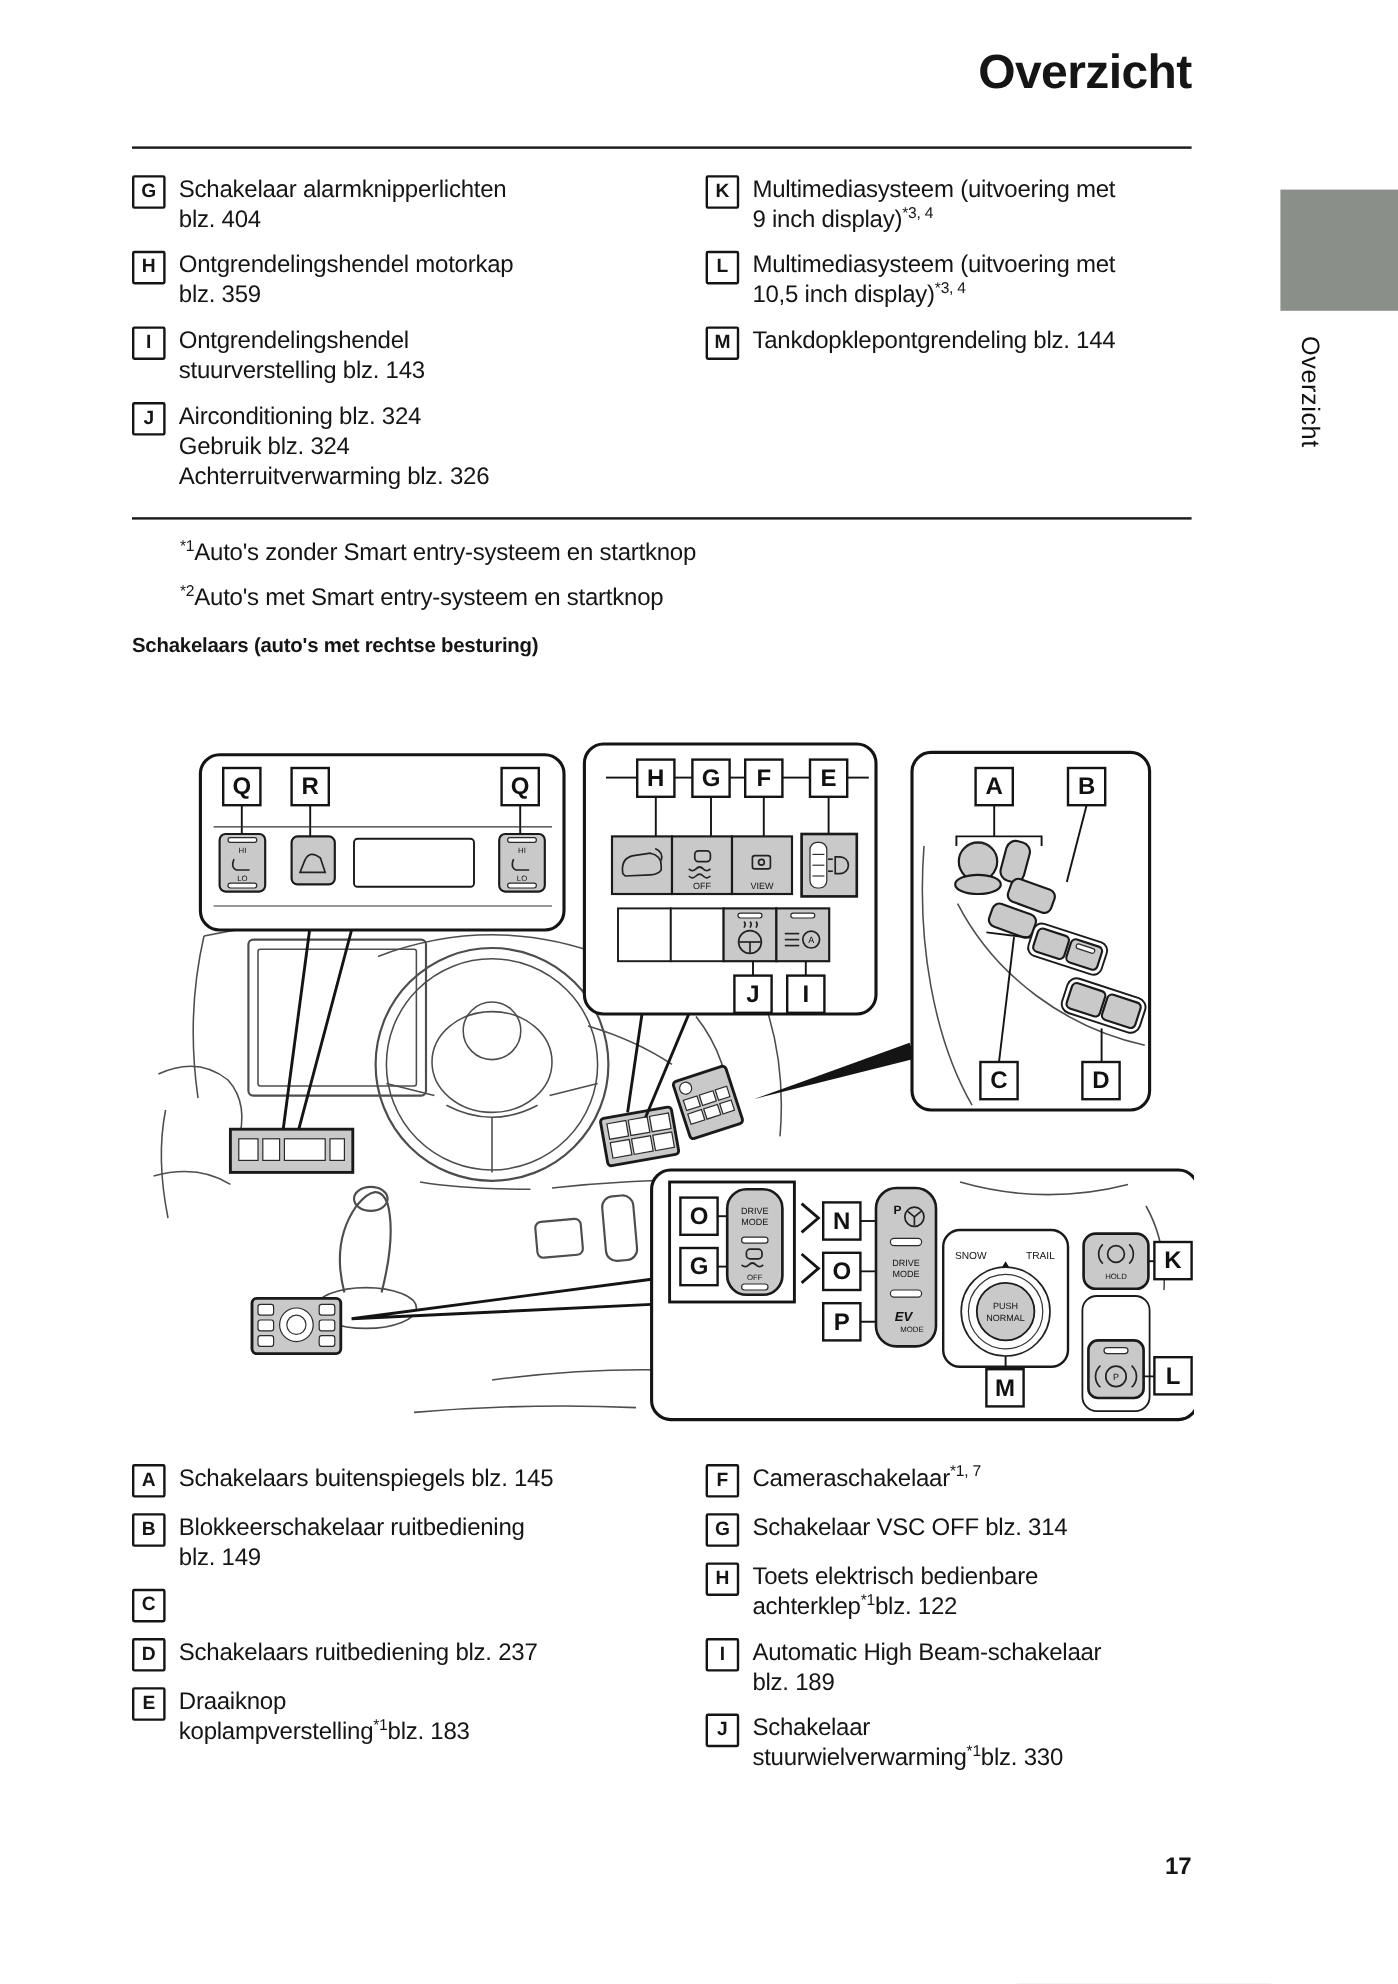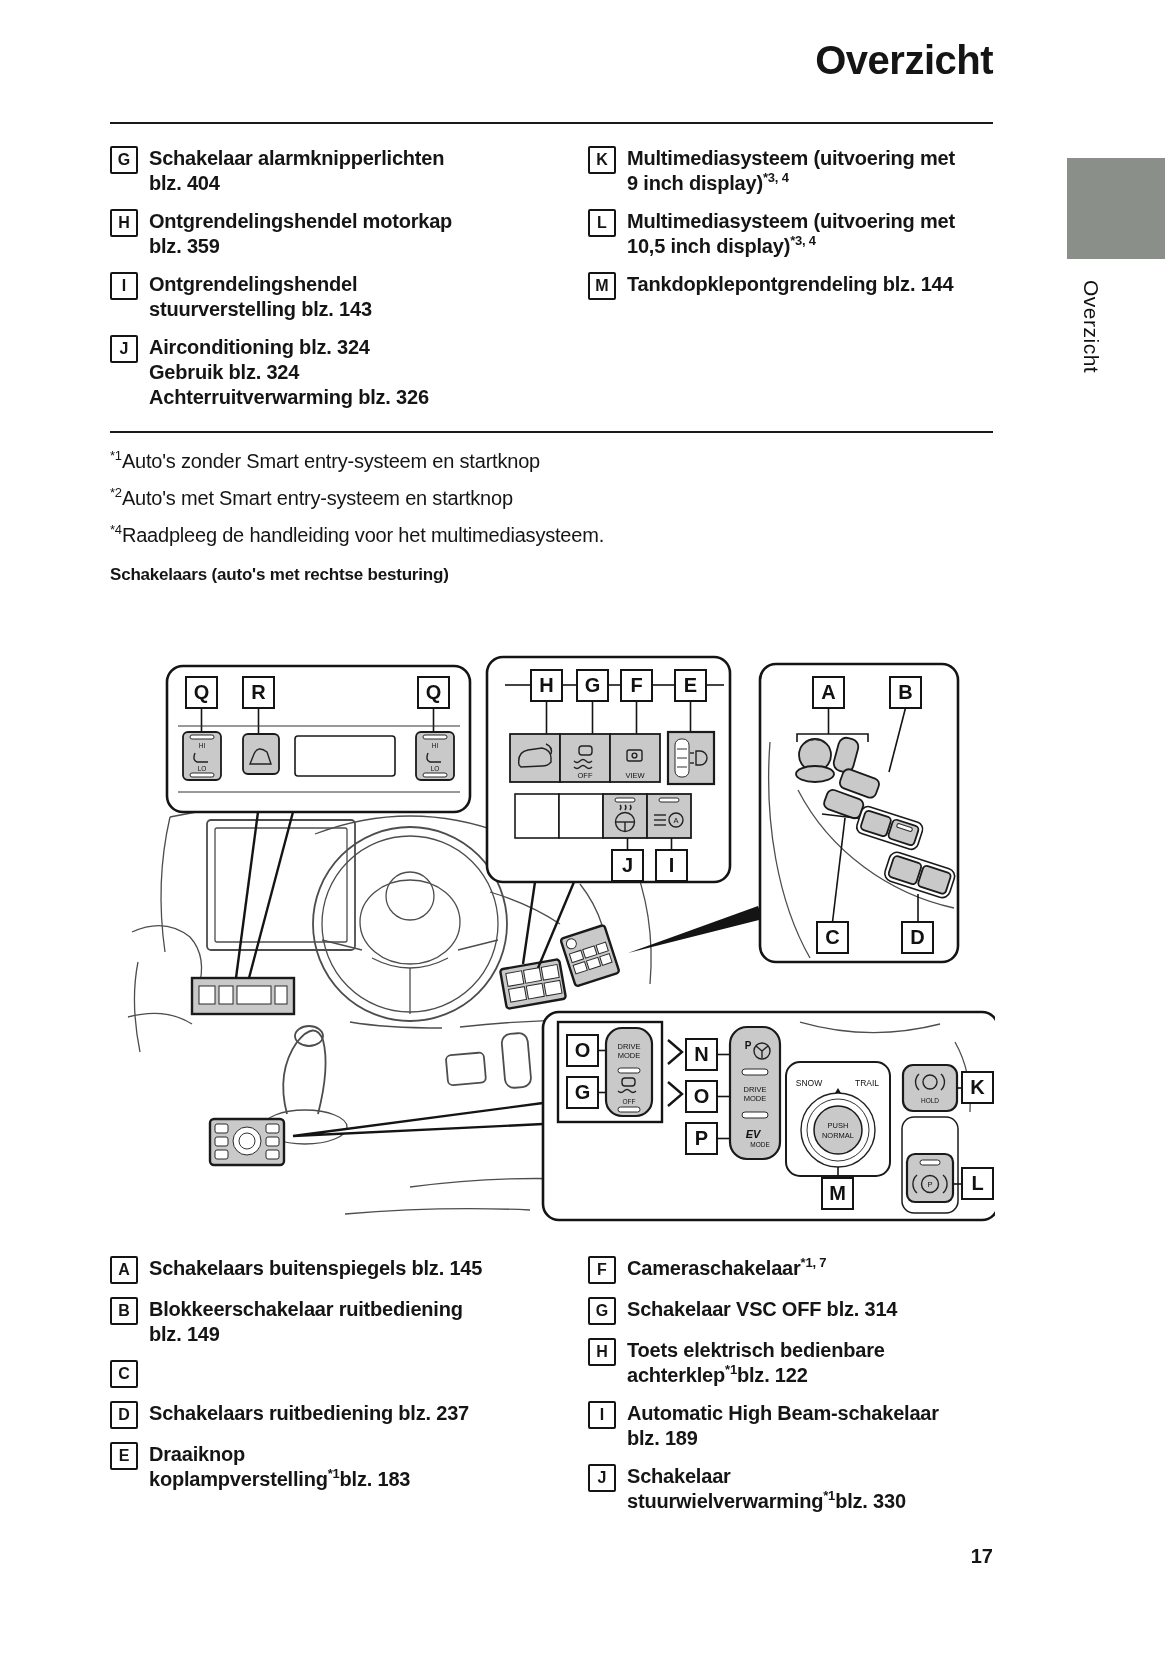--- a/index.html
+++ b/index.html
@@ -9,24 +9,24 @@
   h1.title{margin:38px 0 0;font-size:40px;line-height:44px;font-weight:bold;text-align:right;letter-spacing:-0.5px;}
   .rule{border:none;border-top:2px solid #1a1a1a;margin:0;}
   .rule-top{margin-top:40px;}
   .rule-mid{margin-top:8px;}
   .list-section{display:flex;margin-top:22px;}
   .col-left{width:478px;flex:none;}
   .col-right{flex:1;}
   .item{display:flex;margin-bottom:13px;}
   .lbox{flex:none;width:24px;height:24px;border:2px solid #141414;border-radius:2px;
         font-size:16px;font-weight:bold;line-height:24px;text-align:center;margin-right:11px;margin-top:0;}
-  .itext{font-size:20px;line-height:25px;letter-spacing:-0.2px;font-weight:bold;}
+  .itext{font-size:20px;line-height:25px;letter-spacing:-0.2px;}
   sup{font-size:13px;line-height:0;}
   .footnotes{margin-top:16px;}
-  .fnote{font-size:20px;line-height:25px;margin-bottom:12px;letter-spacing:-0.2px;}
+  .fnote{font-size:20px;line-height:25px;margin-bottom:12px;letter-spacing:-0.2px;margin-left:40px;}
   h2.heading{margin:14px 0 0;font-size:17px;line-height:26px;font-weight:bold;letter-spacing:-0.2px;}
   .diagram{margin-top:34px;}
   .page-number{position:absolute;top:1545px;right:172px;font-size:20px;font-weight:bold;text-align:right;}
   .side-tab{position:absolute;top:158px;right:0;width:98px;height:101px;}
   .side-tab-label{position:absolute;top:280px;right:62px;writing-mode:vertical-rl;
                   font-size:21px;letter-spacing:0.5px;color:#111;}
   
   .art{fill:none;stroke:#4d4d4d;stroke-width:1.3;}
   .art2{fill:none;stroke:#4d4d4d;stroke-width:1.8;}
   .inset{fill:#fff;stroke:#141414;stroke-width:2.6;}
@@ -94,21 +94,20 @@
             <div class="itext">Tankdopklepontgrendeling blz. 144</div>
           </div>
         </div>
     </section>
 
     <hr class="rule rule-mid">
 
     <section class="footnotes">
         <div class="fnote"><sup>*1</sup>Auto's zonder Smart entry-systeem en startknop</div>
         <div class="fnote"><sup>*2</sup>Auto's met Smart entry-systeem en startknop</div>
-        <div class="fnote"><sup>*4</sup>Raadpleeg de handleiding voor het multimediasysteem.</div>
       </section>
 
     <h2 class="heading">Schakelaars (auto's met rechtse besturing)</h2>
 
     <div class="diagram">
       <svg width="885" height="604" viewBox="0 0 885 604" xmlns="http://www.w3.org/2000/svg">
 
         <g>
           <path class="art" d="M 60 195 Q 45 260 55 330"></path>
           <path class="art" d="M 60 195 Q 170 172 252 190"></path>

